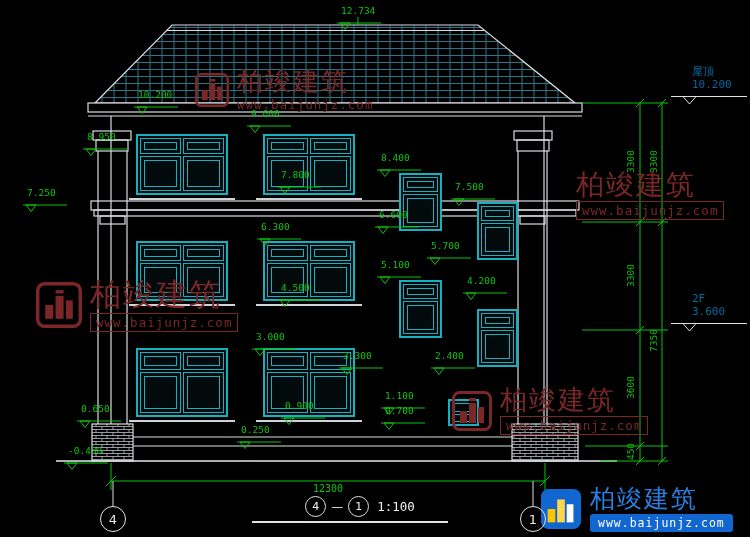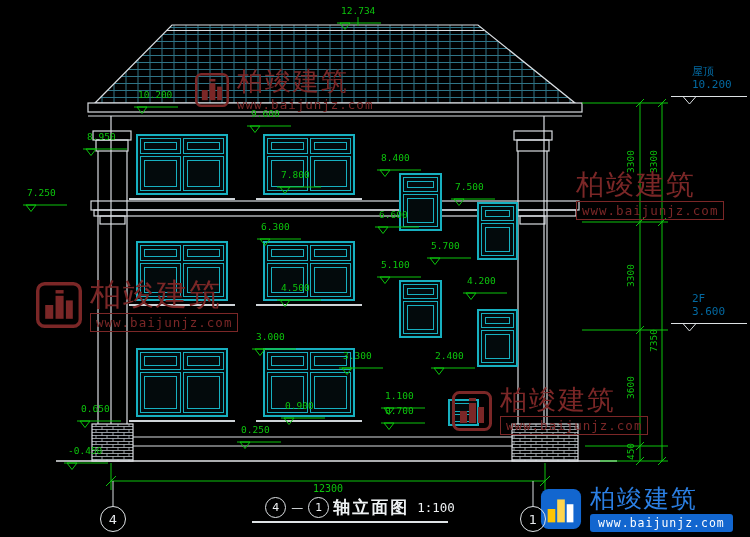--- a/index.html
+++ b/index.html
@@ -442,18 +442,17 @@
     <span>4</span>
   </div>
   <div class="axis-bubble" id="bubR">
     <span>1</span>
   </div>
 
   <div id="title">
     <span class="tb">4</span>
     <span class="tdash">—</span>
     <span class="tb">1</span>
-    <span class="tname">轴立面图</span>
     <span class="tscale">1:100</span>
   </div>
   <div id="title-underline"></div>
 
 </div>
 
 </body></html>

